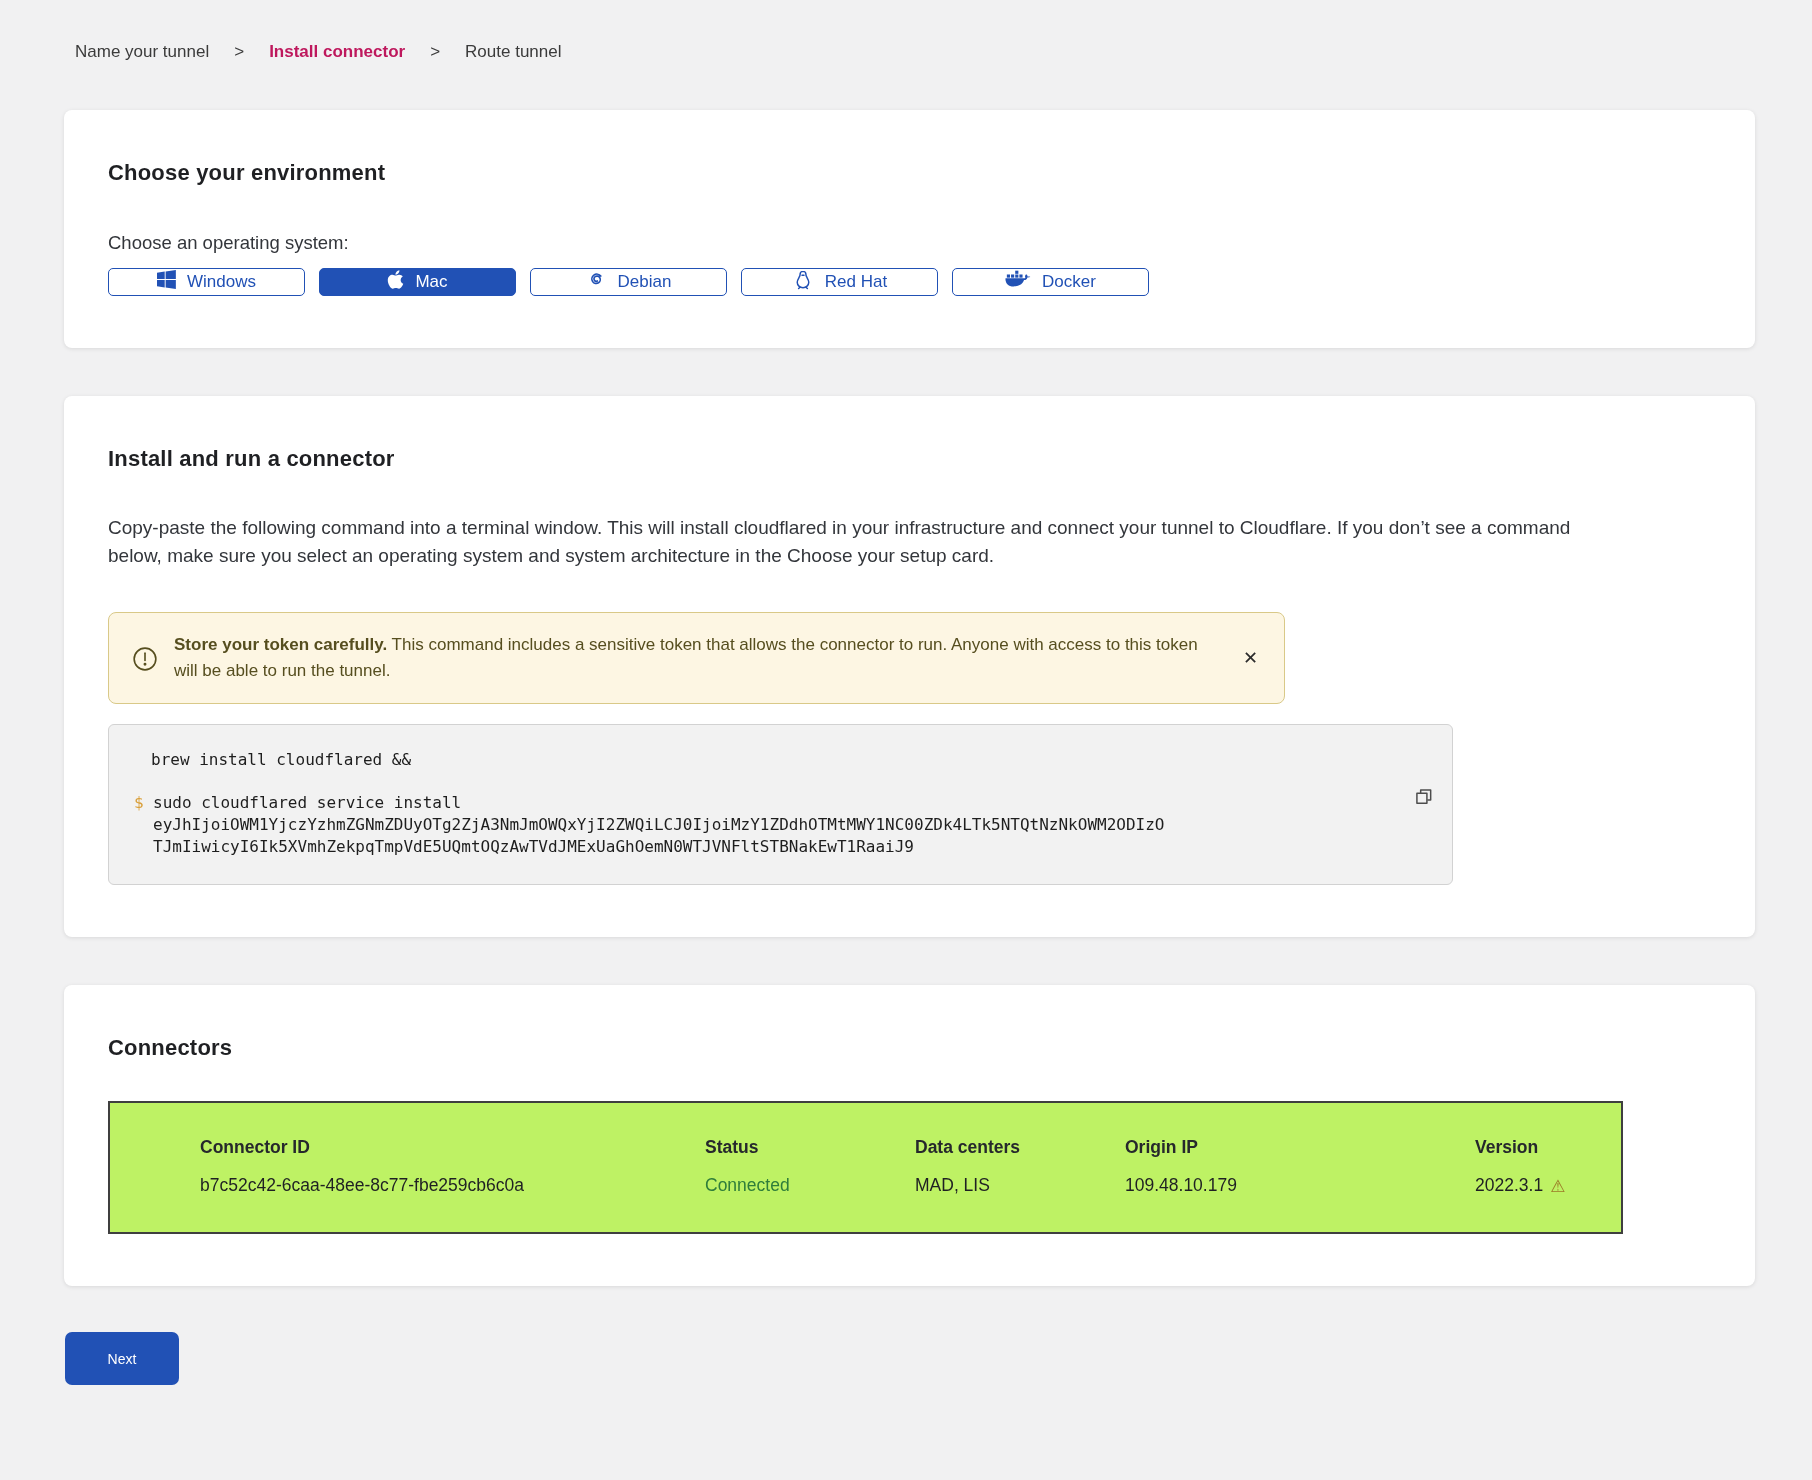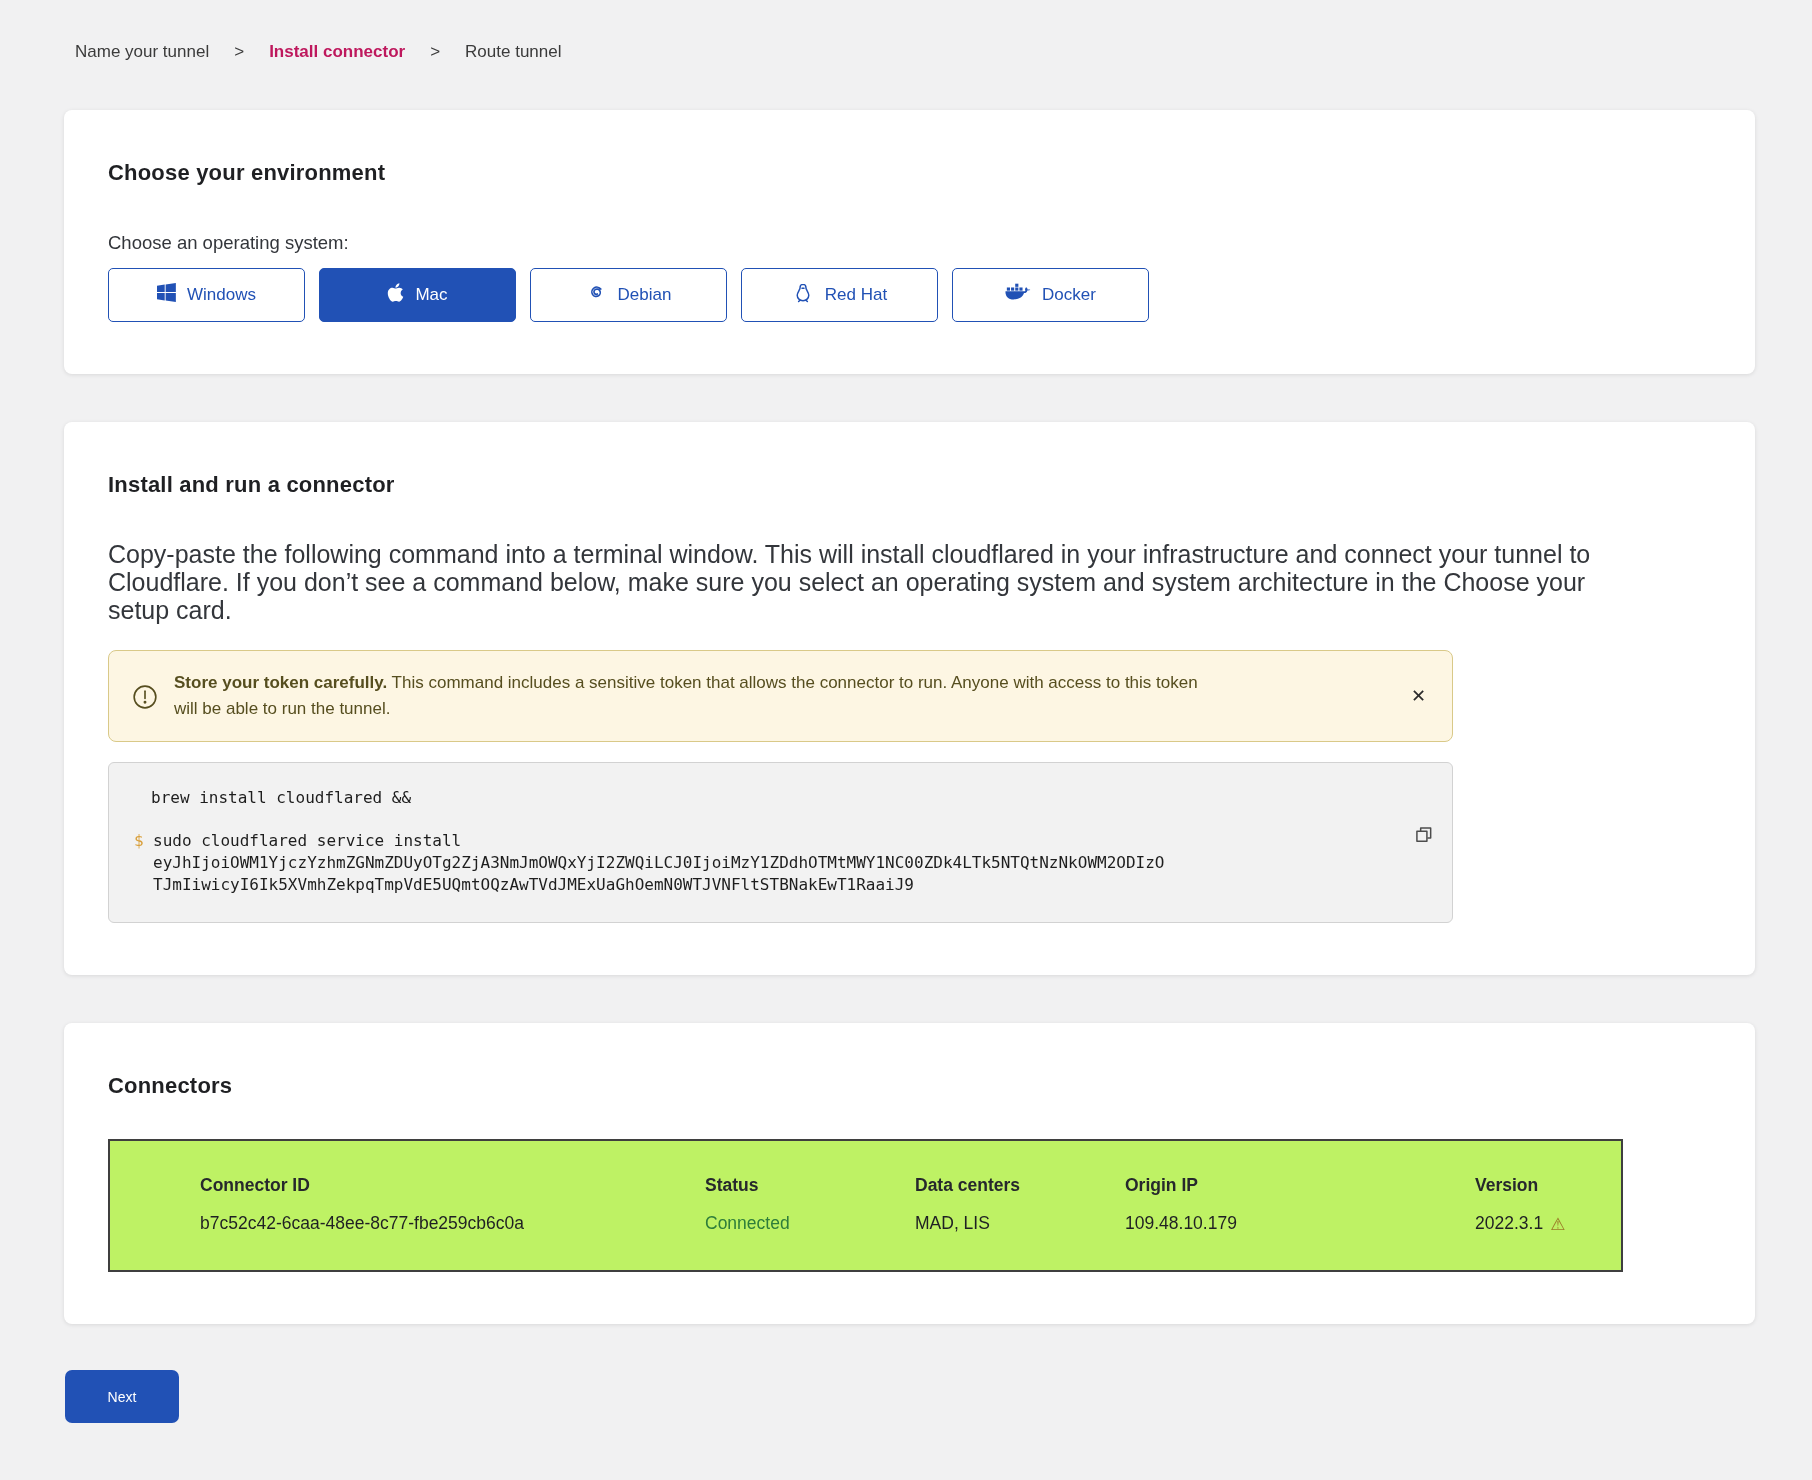--- a/index.html
+++ b/index.html
@@ -15,30 +15,30 @@
 
   
   .card { background:#fff; border-radius:8px; box-shadow:0 1px 4px rgba(0,0,0,.10);
     margin-top:48px; padding:50px 44px 52px 44px; }
 
   .card h2 { font-size:22px; font-weight:bold; color:#1f2023; letter-spacing:.2px; }
 
   
   .os-label { margin-top:46px; font-size:18.5px; color:#33363b; }
   .os-row { margin-top:14px; display:flex; gap:14px; }
-  .os-btn { width:197px; height:54px; border:1px solid #2151b5; border-radius:5px;
+  .os-btn { width:197px; height:28px; border:1px solid #2151b5; border-radius:5px;
     background:#fff; color:#2151b5; font-size:17px; font-family:"Liberation Sans",sans-serif;
     display:flex; align-items:center; justify-content:center; gap:11px; cursor:pointer; }
   .os-btn.selected { background:#2151b5; color:#fff; }
   .os-btn svg { flex:0 0 auto; }
 
   
-  .desc { margin-top:42px; font-size:25px; line-height:28px; color:#33363b; max-width:1500px; }
-
-  .warning-banner { margin-top:26px; width:1345px; background:#fdf6e3; border:1px solid #d9c988;
+  .desc { margin-top:42px; font-size:19px; line-height:28px; color:#33363b; max-width:1500px; }
+
+  .warning-banner { margin-top:42px; width:1177px; background:#fdf6e3; border:1px solid #d9c988;
     border-radius:8px; padding:19px 20px 19px 23px; display:flex; align-items:flex-start; gap:16px;
     color:#564e1f; }
   .warning-icon { flex:0 0 auto; margin-top:14px; }
   .warning-text { font-size:17px; line-height:26px; max-width:1032px; }
   .warning-text b { font-weight:bold; }
   .warning-close { margin-left:auto; align-self:center; background:none; border:none; font-size:18px;
     color:#2b2b2b; cursor:pointer; line-height:1; padding:6px; font-family:"DejaVu Sans",sans-serif; }
 
   .code-block { position:relative; margin-top:20px; width:1345px; background:#f2f2f2;
     border:1px solid #d2d2d2; border-radius:6px; padding:24px 46px 26px 25px;

